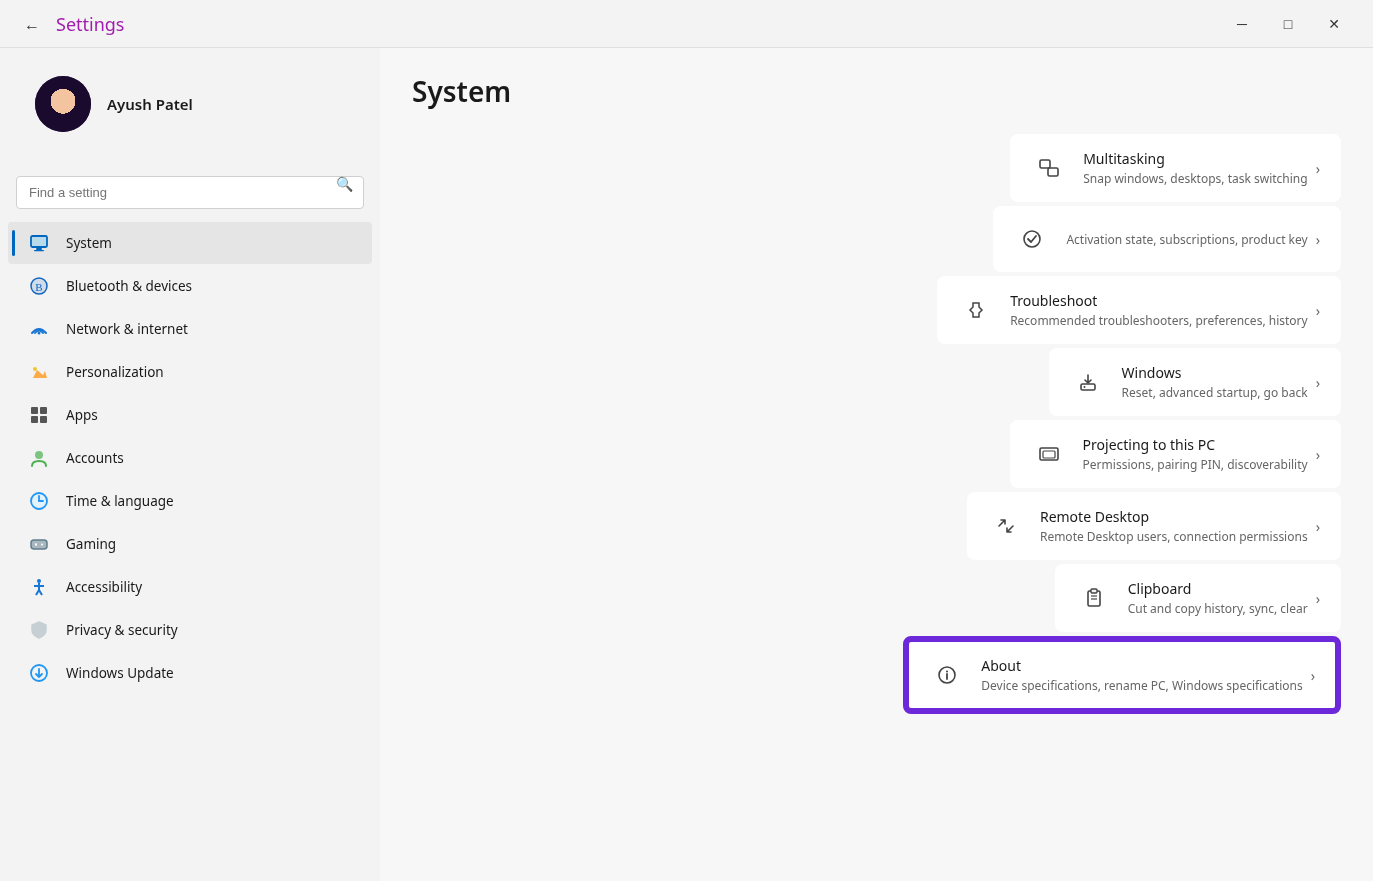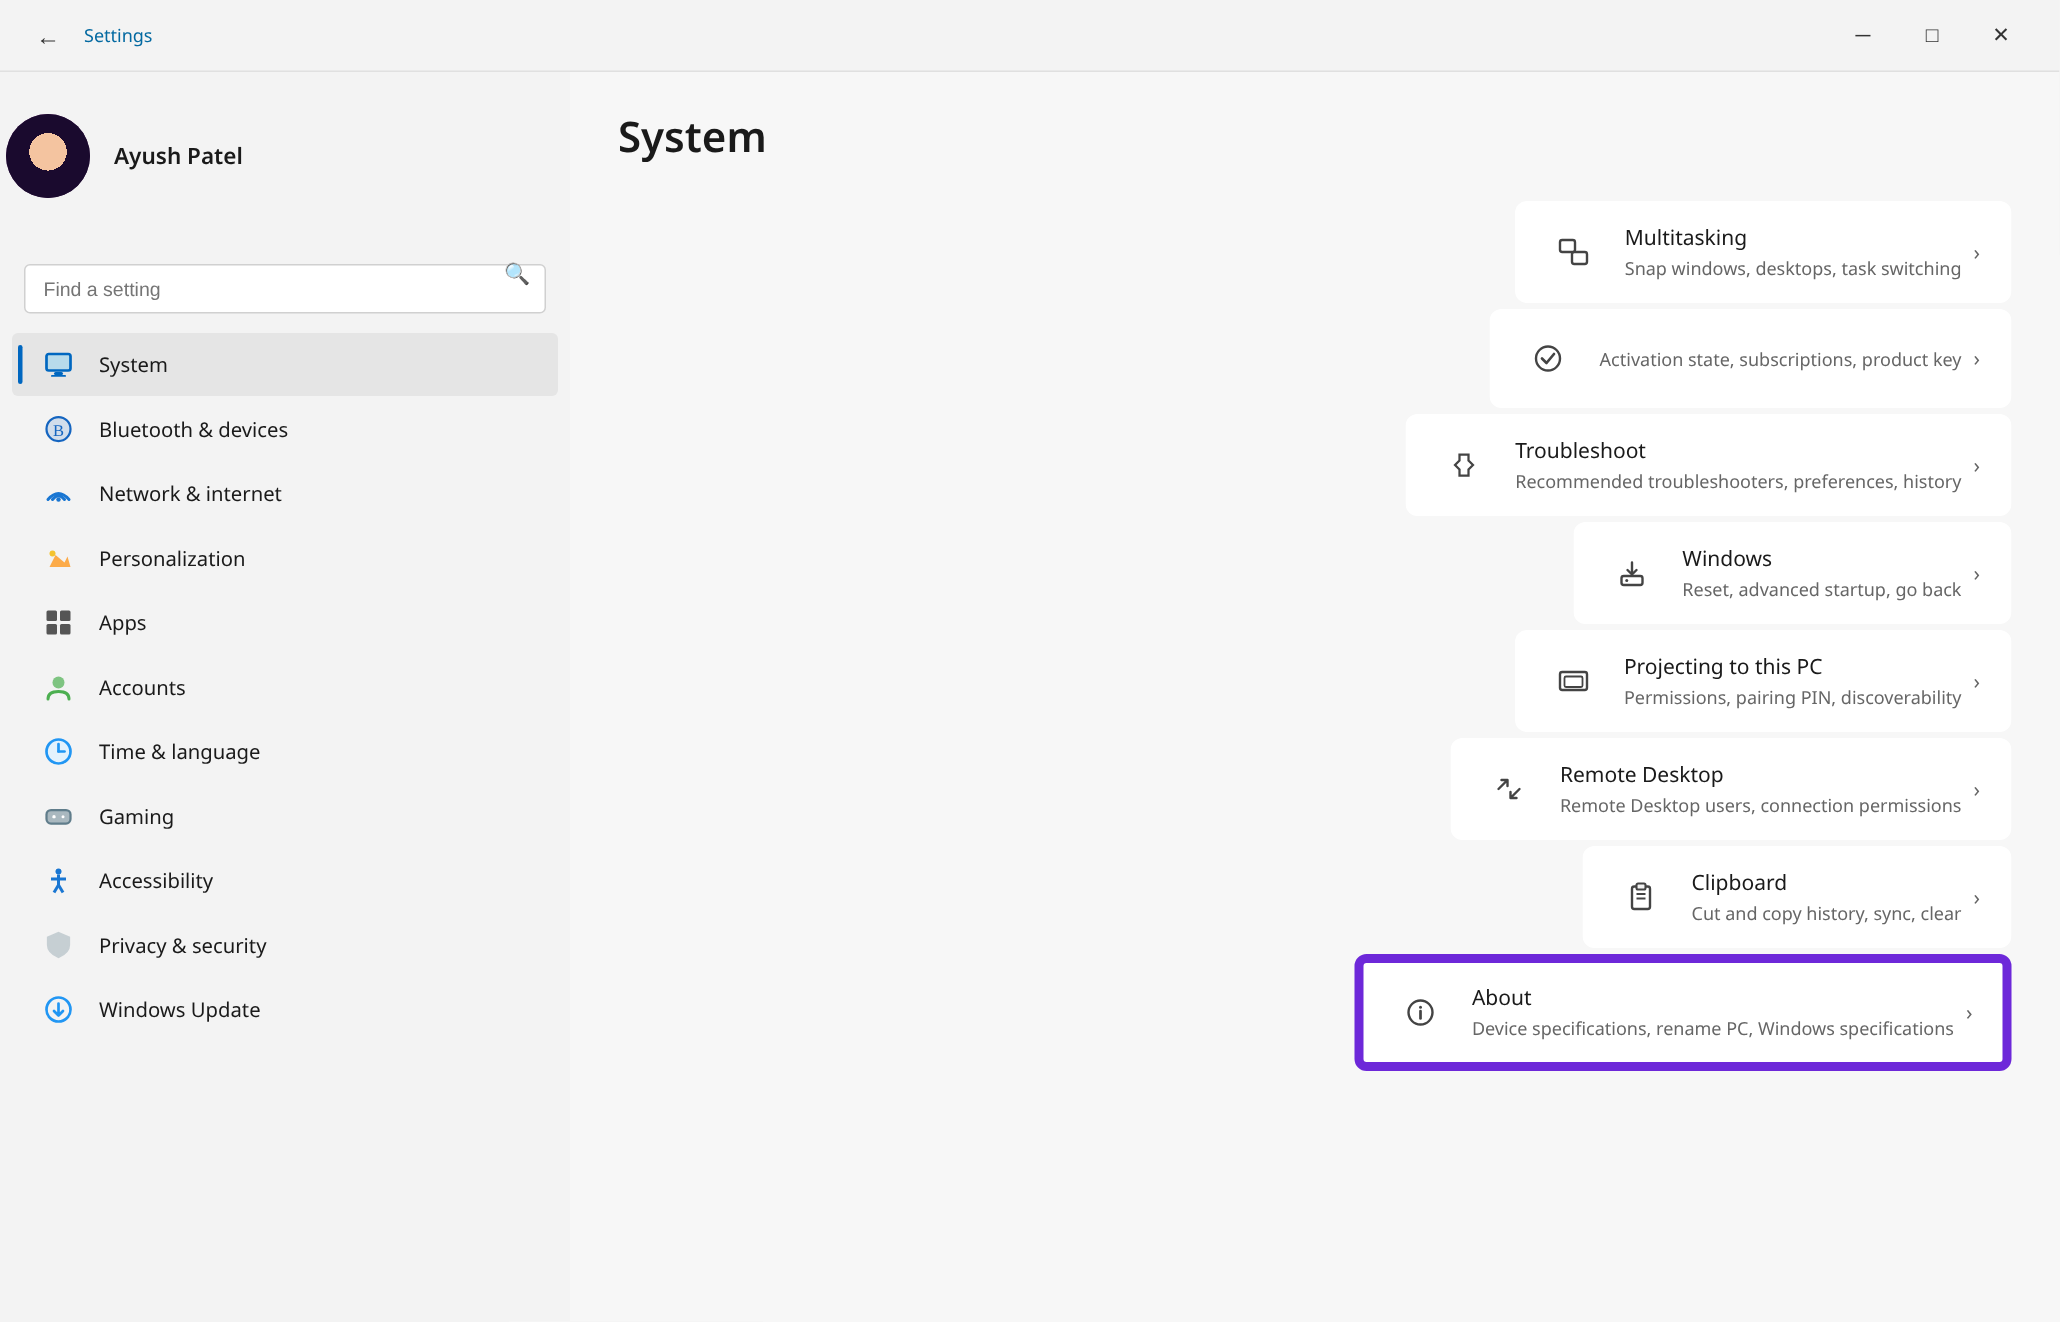--- a/index.html
+++ b/index.html
@@ -22,23 +22,23 @@
       border-bottom: 1px solid #e0e0e0;
     }
     .titlebar-back {
       width: 32px; height: 32px;
       display: flex; align-items: center; justify-content: center;
       cursor: pointer; border-radius: 4px;
       font-size: 16px; color: #333;
     }
     .titlebar-title {
       margin-left: 8px;
-      font-size: 12px;
+      font-size: 18px;
       font-weight: 400;
-      color: #0369a1;
+      color: #a21caf;
       text-align: center;
     }
     .titlebar-controls {
       margin-left: auto;
       display: flex; gap: 0;
     }
     .titlebar-btn {
       width: 46px; height: 32px;
       display: flex; align-items: center; justify-content: center;
       cursor: pointer; font-size: 14px; color: #333;
@@ -58,21 +58,21 @@
       display: flex;
       flex-direction: column;
       padding: 16px 0;
       overflow-y: auto;
       flex-shrink: 0;
     }
 
     .user-section {
       display: flex;
       align-items: center;
-      padding: 12px 20px 20px 4px;
+      padding: 12px 20px 20px 35px;
       gap: 16px;
     }
     .avatar {
       width: 56px; height: 56px;
       border-radius: 50%;
       background: radial-gradient(circle at 40% 35%, #8b3a8b, #1a0a2e);
       display: flex; align-items: center; justify-content: center;
       font-size: 22px; color: white; font-weight: bold;
       overflow: hidden;
       flex-shrink: 0;

